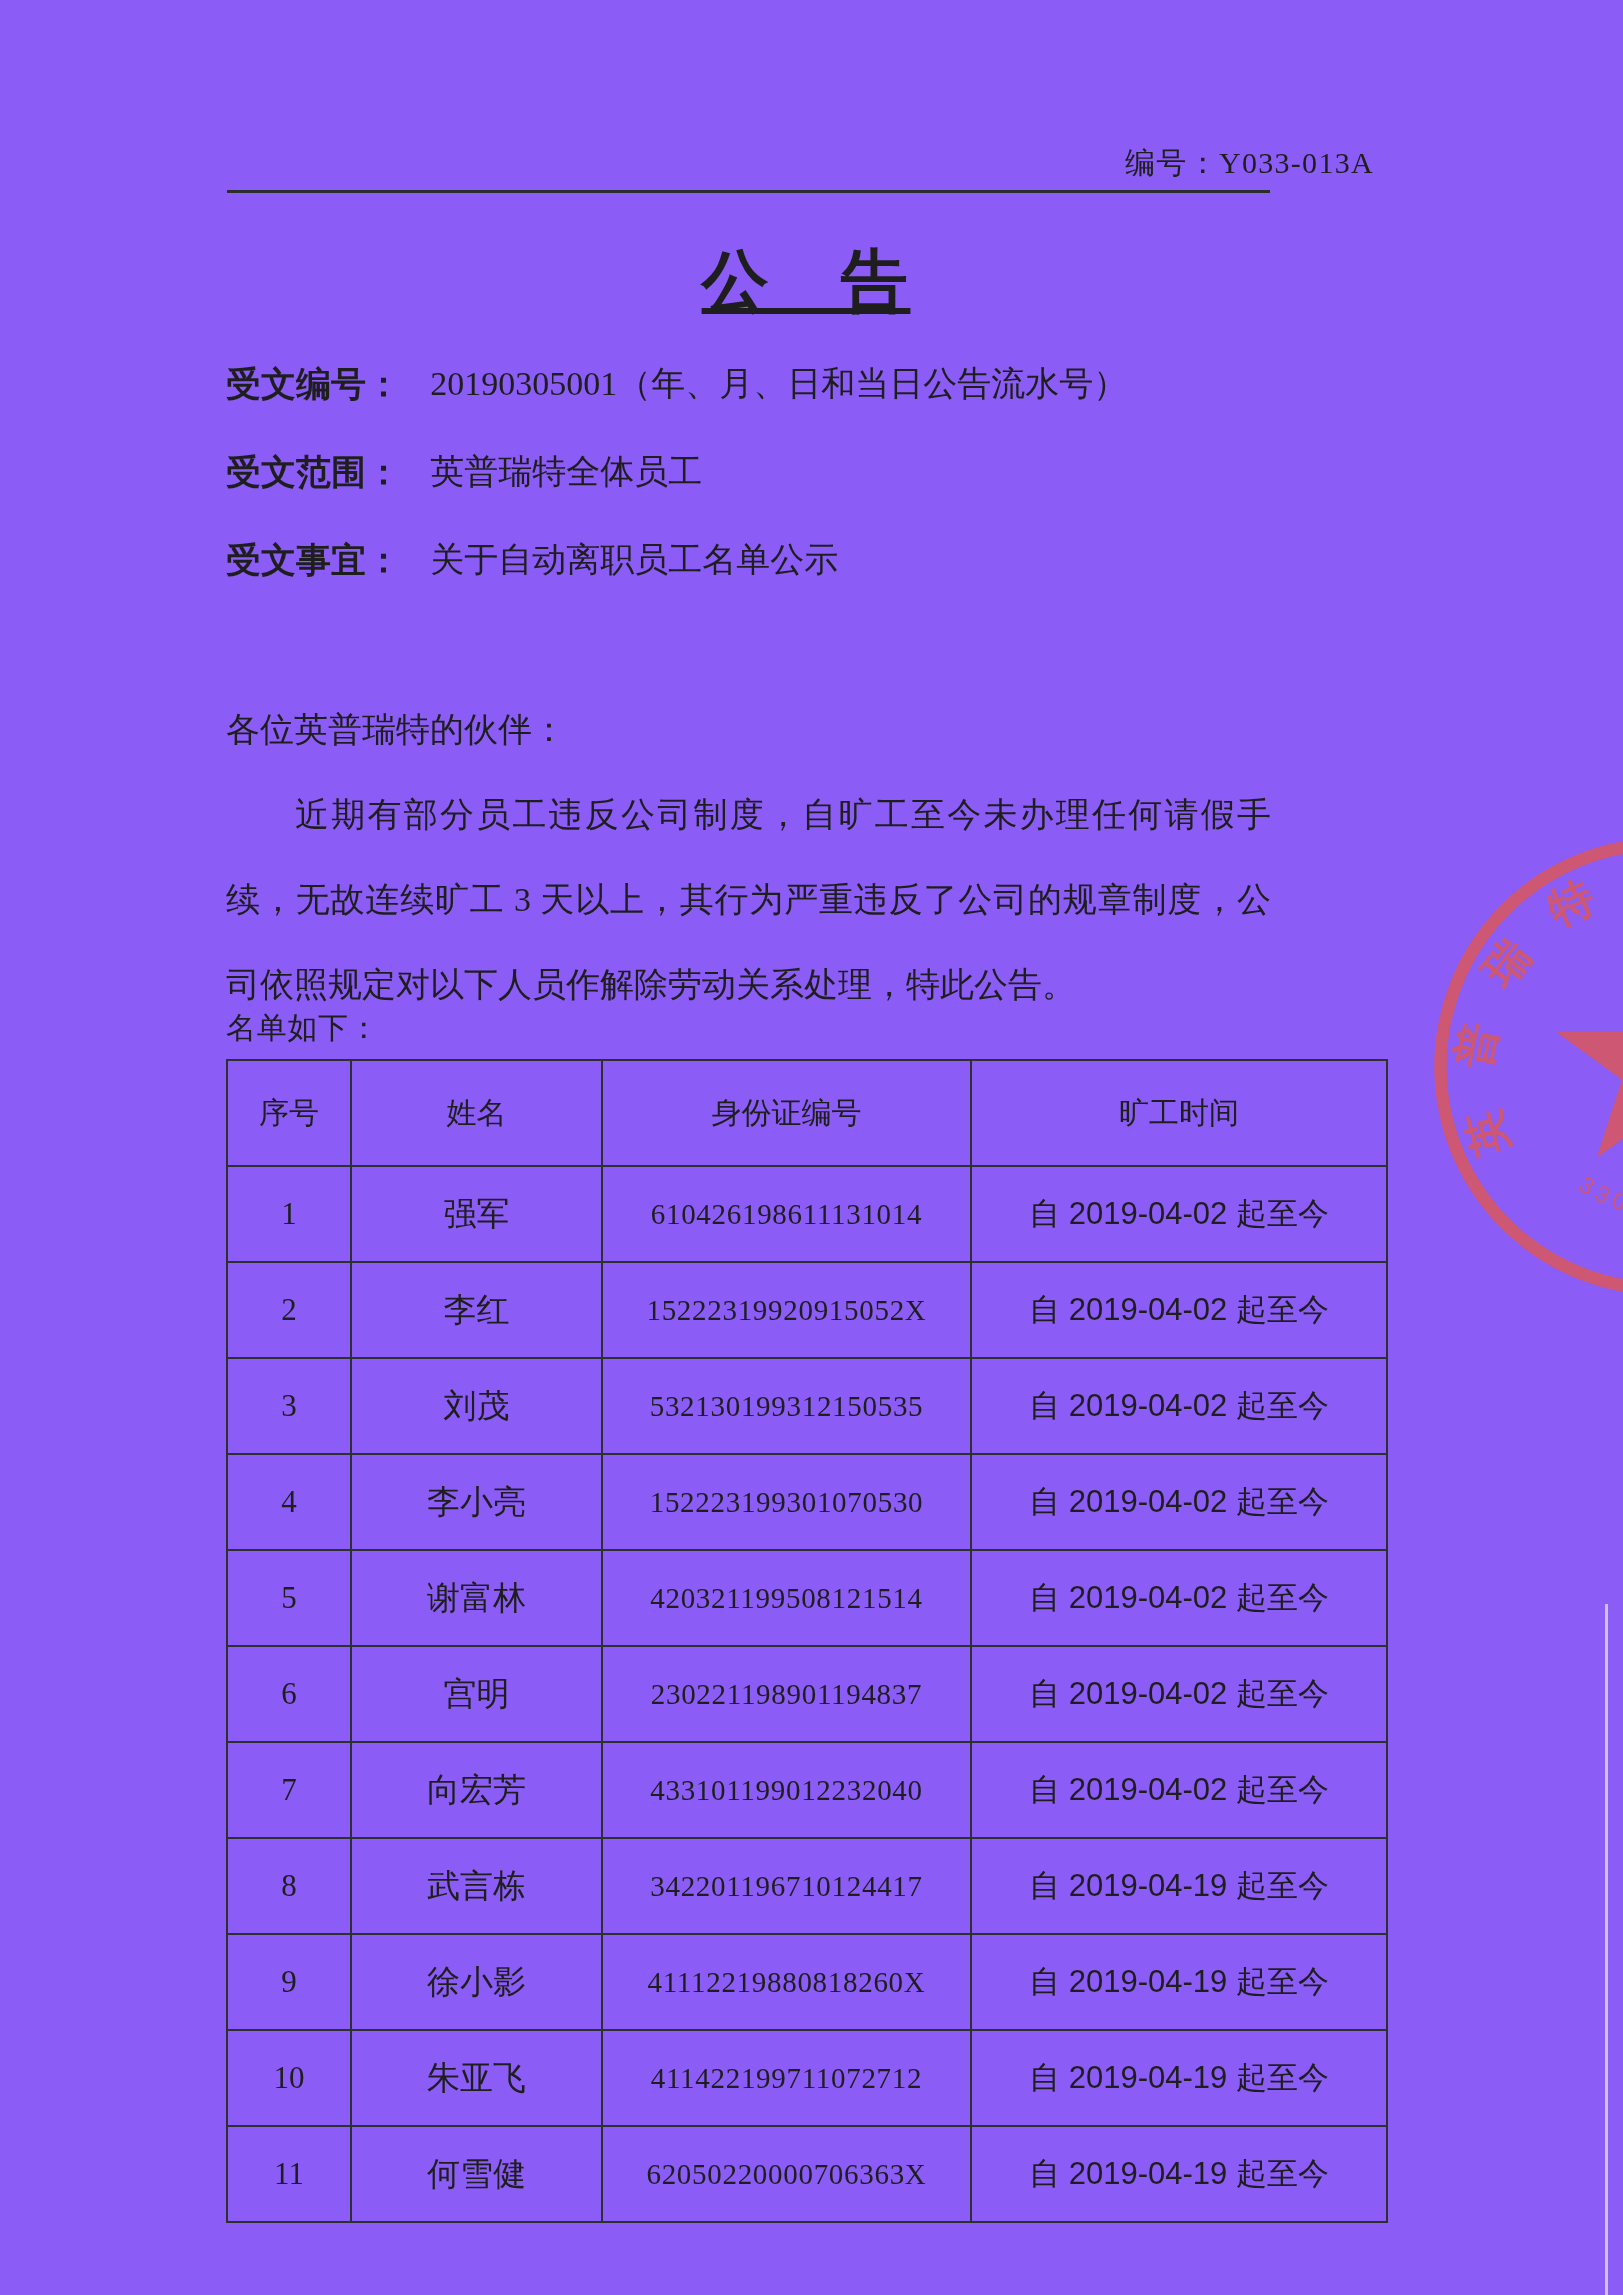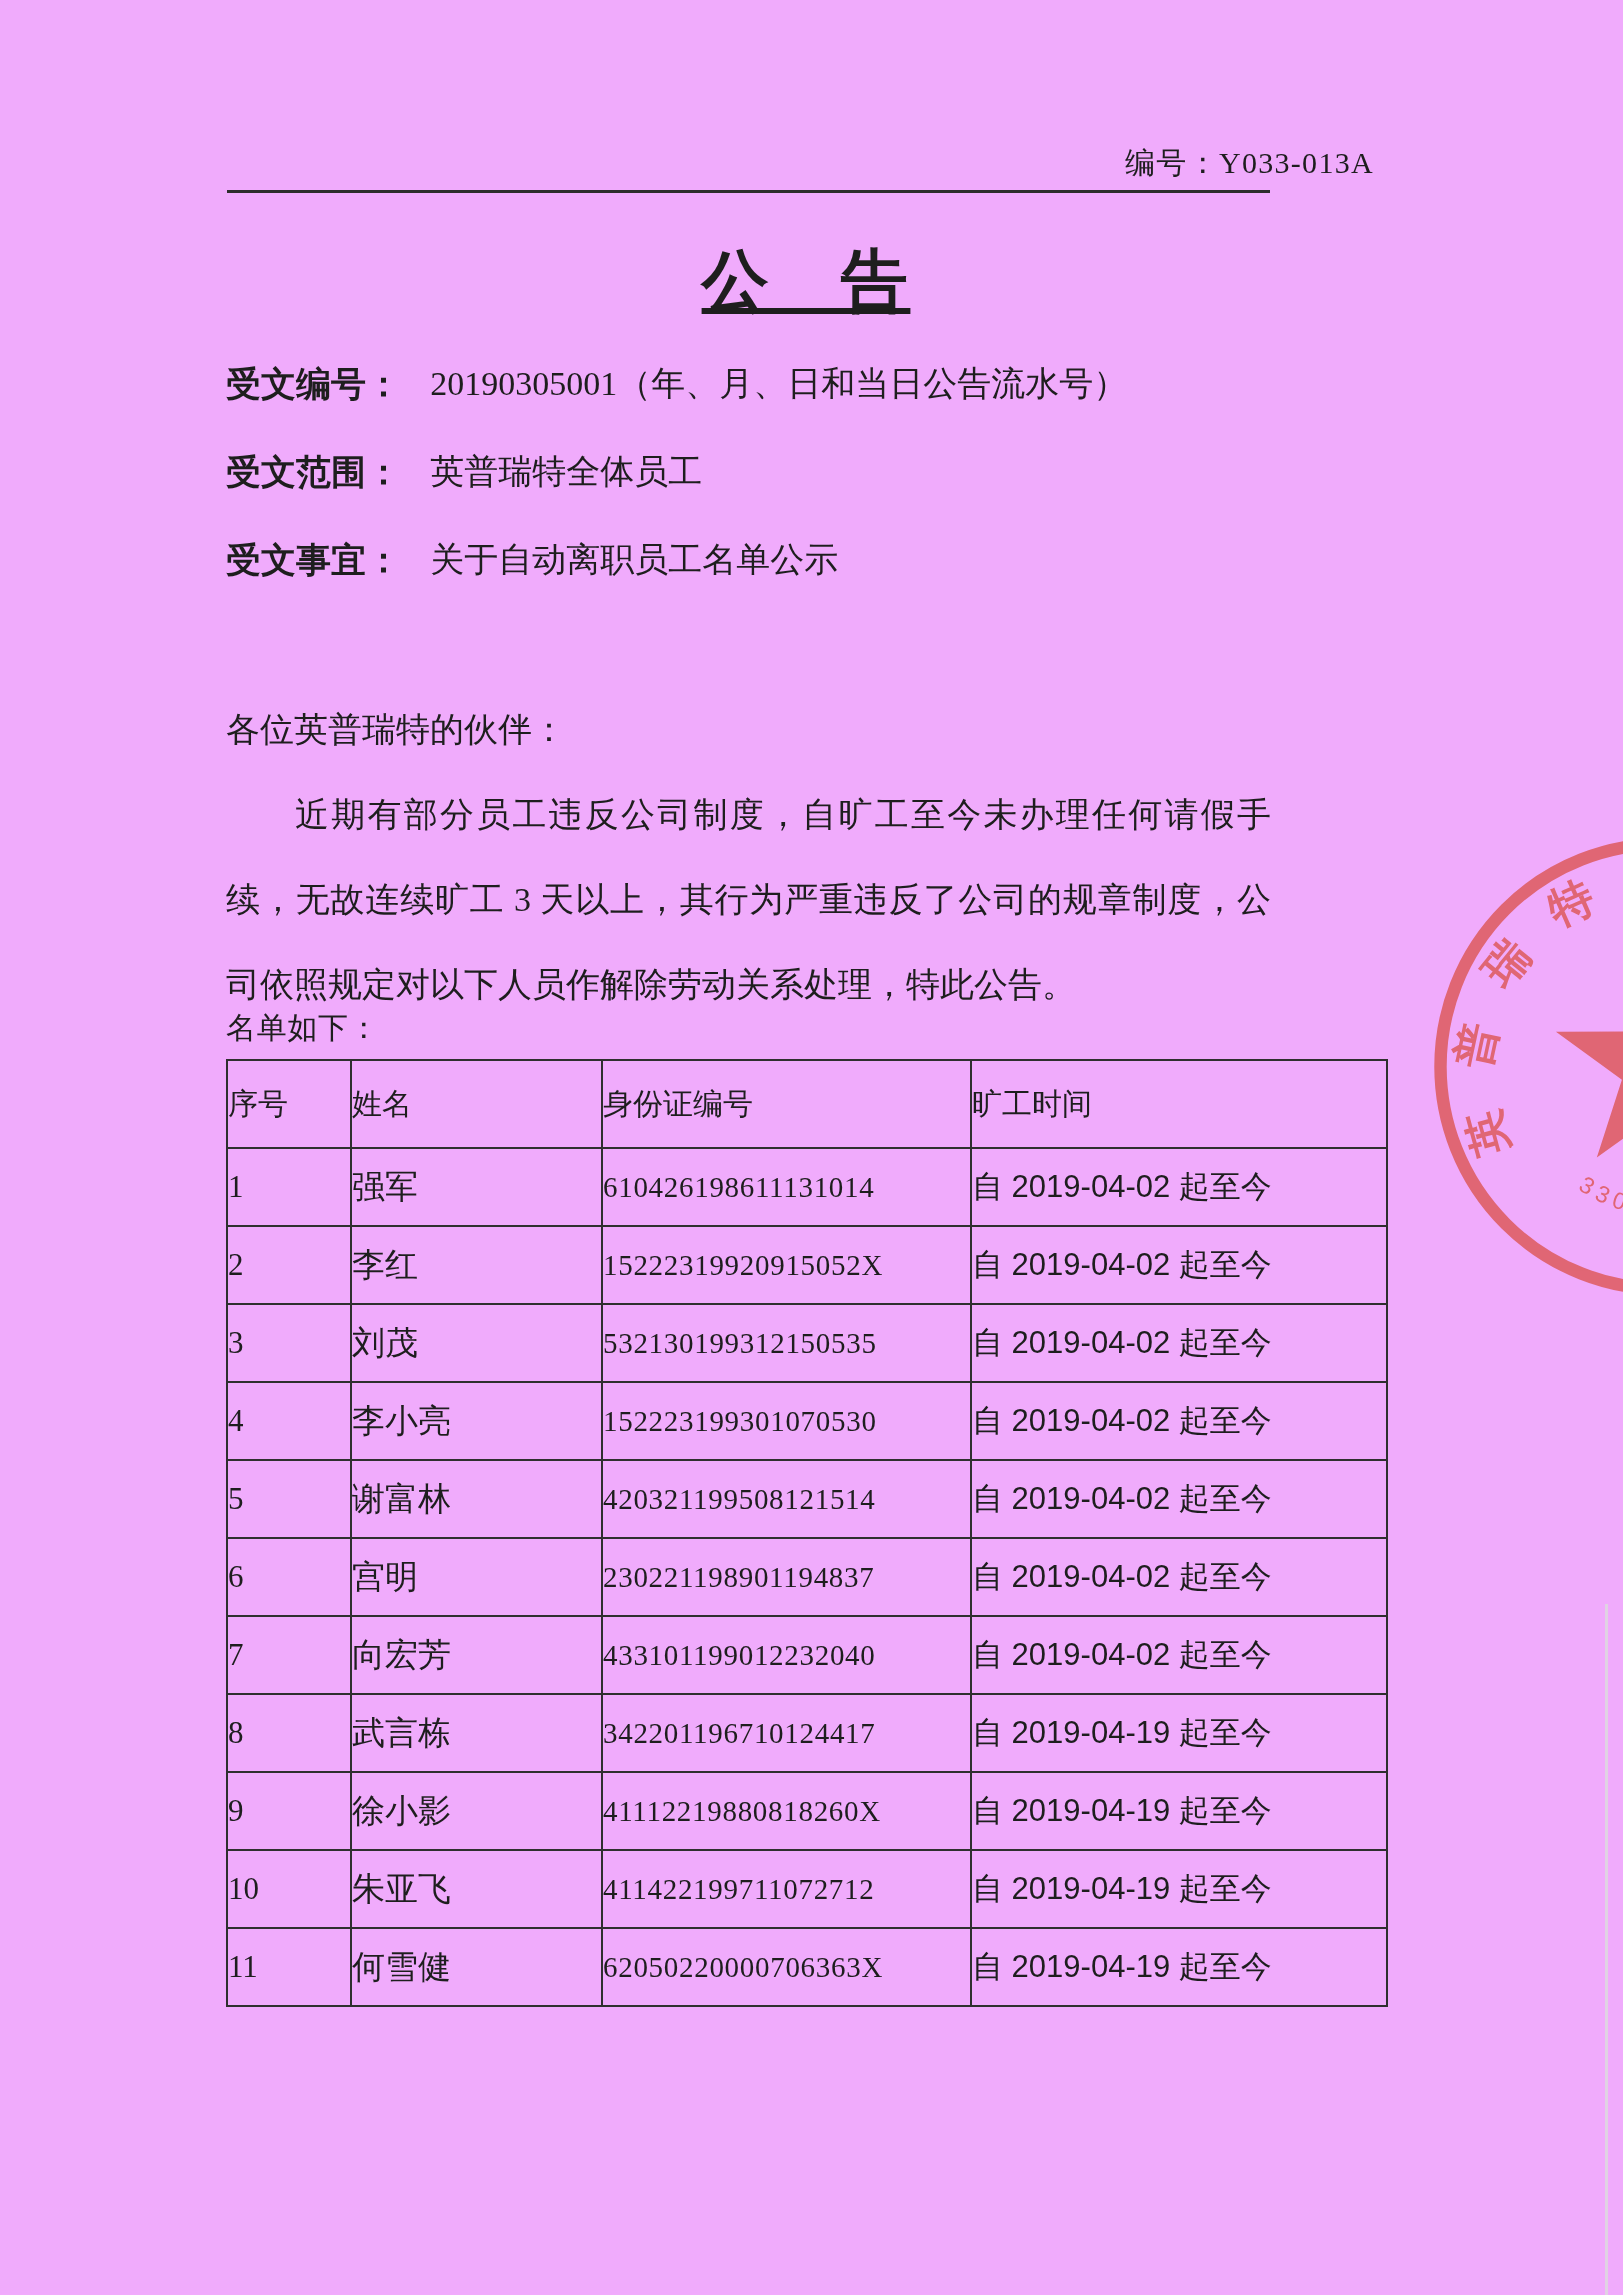--- a/index.html
+++ b/index.html
@@ -1,19 +1,19 @@
 <!DOCTYPE html>
 <html style="font-size:10.5px"><head>
 <meta charset="utf-8">
 <style>
   html,body{margin:0;padding:0;background:#888;}
   .page{
     position:relative;
     width:1623px;height:2295px;
-    background:#f0abfc;
+    background:#8b5cf6;
     overflow:hidden;
     font-family:"Liberation Serif","DejaVu Serif",serif;
     color:#1e1e1e;
   }
   .ref-line{
     position:absolute;top:143px;right:249px;
     font-size:30px;letter-spacing:1.3px;white-space:nowrap;
   }
   .header-rule{
     position:absolute;left:227px;top:190px;width:1043px;height:3.3px;
@@ -34,22 +34,22 @@
   .indent{text-indent:69px;}
   .list-intro{
     position:absolute;left:226px;top:1008px;
     font-size:30px;font-weight:400;letter-spacing:0.7px;
   }
   table.roster{
     position:absolute;left:226px;top:1059px;
     border-collapse:collapse;table-layout:fixed;width:1160px;
   }
   table.roster th,table.roster td{
-    border:2px solid #2f2f2f;text-align:left;vertical-align:middle;
-    padding:0;overflow:hidden;
+    border:2px solid #2f2f2f;text-align:center;vertical-align:middle;
+    padding:9px;overflow:hidden;
   }
   table.roster th{height:86px;font-size:30px;font-weight:400;}
   table.roster td{height:76px;}
   td.col0{font-size:31px;}
   td.col1{font-size:33px;font-family:"Liberation Sans","DejaVu Sans",sans-serif;}
   td.col2{font-size:29px;letter-spacing:0.7px;}
   td.col3{font-size:31px;font-family:"Liberation Sans","DejaVu Sans",sans-serif;}
   .stamp{
     position:absolute;left:1401px;top:772px;width:524px;height:589px;
     pointer-events:none;

